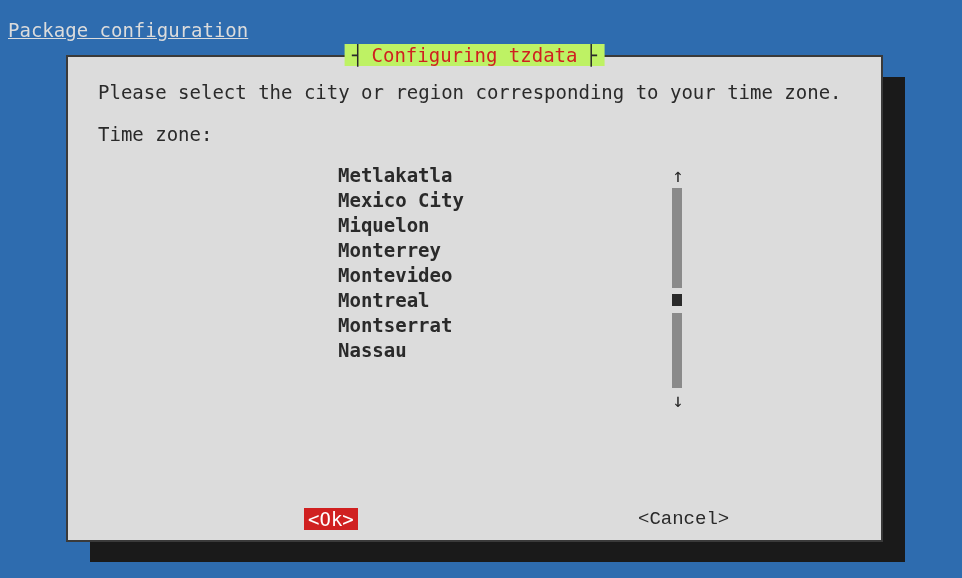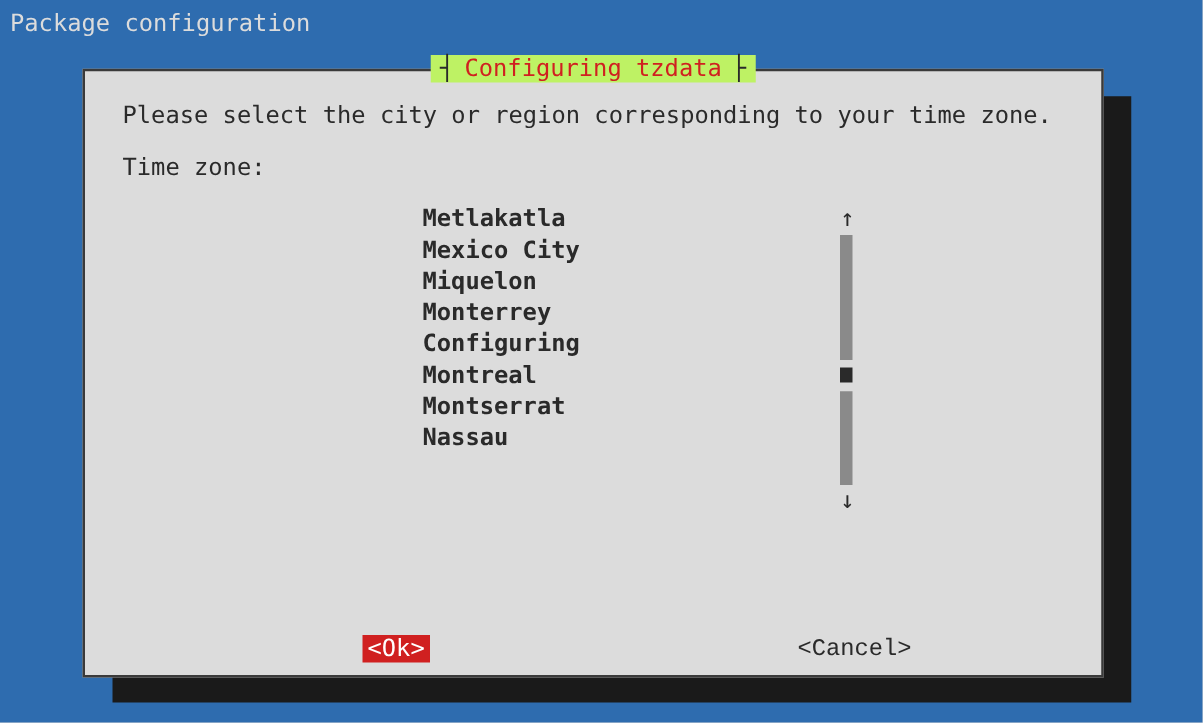--- a/index.html
+++ b/index.html
@@ -7,21 +7,22 @@
       width: 962px;
       height: 578px;
       background: #2e6caf;
       font-family: "DejaVu Sans Mono", "Liberation Mono", monospace;
       font-size: 19px;
       overflow: hidden;
       position: relative;
     }
     .header-text {
       color: #dcdcdc;
-      padding: 8px 8px;
+      padding: 19px 8px;
+      text-decoration: underline;
     }
     .shadow {
       position: absolute;
       left: 90px;
       top: 77px;
       width: 815px;
       height: 485px;
       background: #1a1a1a;
     }
     .dialog {
@@ -106,21 +107,21 @@
       background: #2a2a2a;
     }
     .buttons {
       position: absolute;
       bottom: 32px;
       left: 0;
       width: 100%;
     }
     .btn-ok {
       position: absolute;
-      left: 222px;
+      left: 236px;
       background: #d02020;
       color: #ffffff;
       padding: 0 4px;
       white-space: pre;
     }
     .btn-cancel {
       position: absolute;
       left: 570px;
       color: #2a2a2a;
       white-space: pre;
@@ -141,21 +142,21 @@
 
   <div class="content">
     <div class="prompt">Please select the city or region corresponding to your time zone.</div>
     <div class="label">Time zone:</div>
 
     <div class="list-area">
       <div class="list-item">Metlakatla</div>
       <div class="list-item">Mexico City</div>
       <div class="list-item">Miquelon</div>
       <div class="list-item">Monterrey</div>
-      <div class="list-item">Configuring</div>
+      <div class="list-item">Montevideo</div>
       <div class="list-item">Montreal</div>
       <div class="list-item">Montserrat</div>
       <div class="list-item">Nassau</div>
 
       <div class="scroll-col">
         <div class="arrow">↑</div>
         <div class="track track1"></div>
         <div class="thumb"></div>
         <div class="track track2"></div>
         <div class="arrow" style="position:absolute;top:225px;width:20px;">↓</div>

